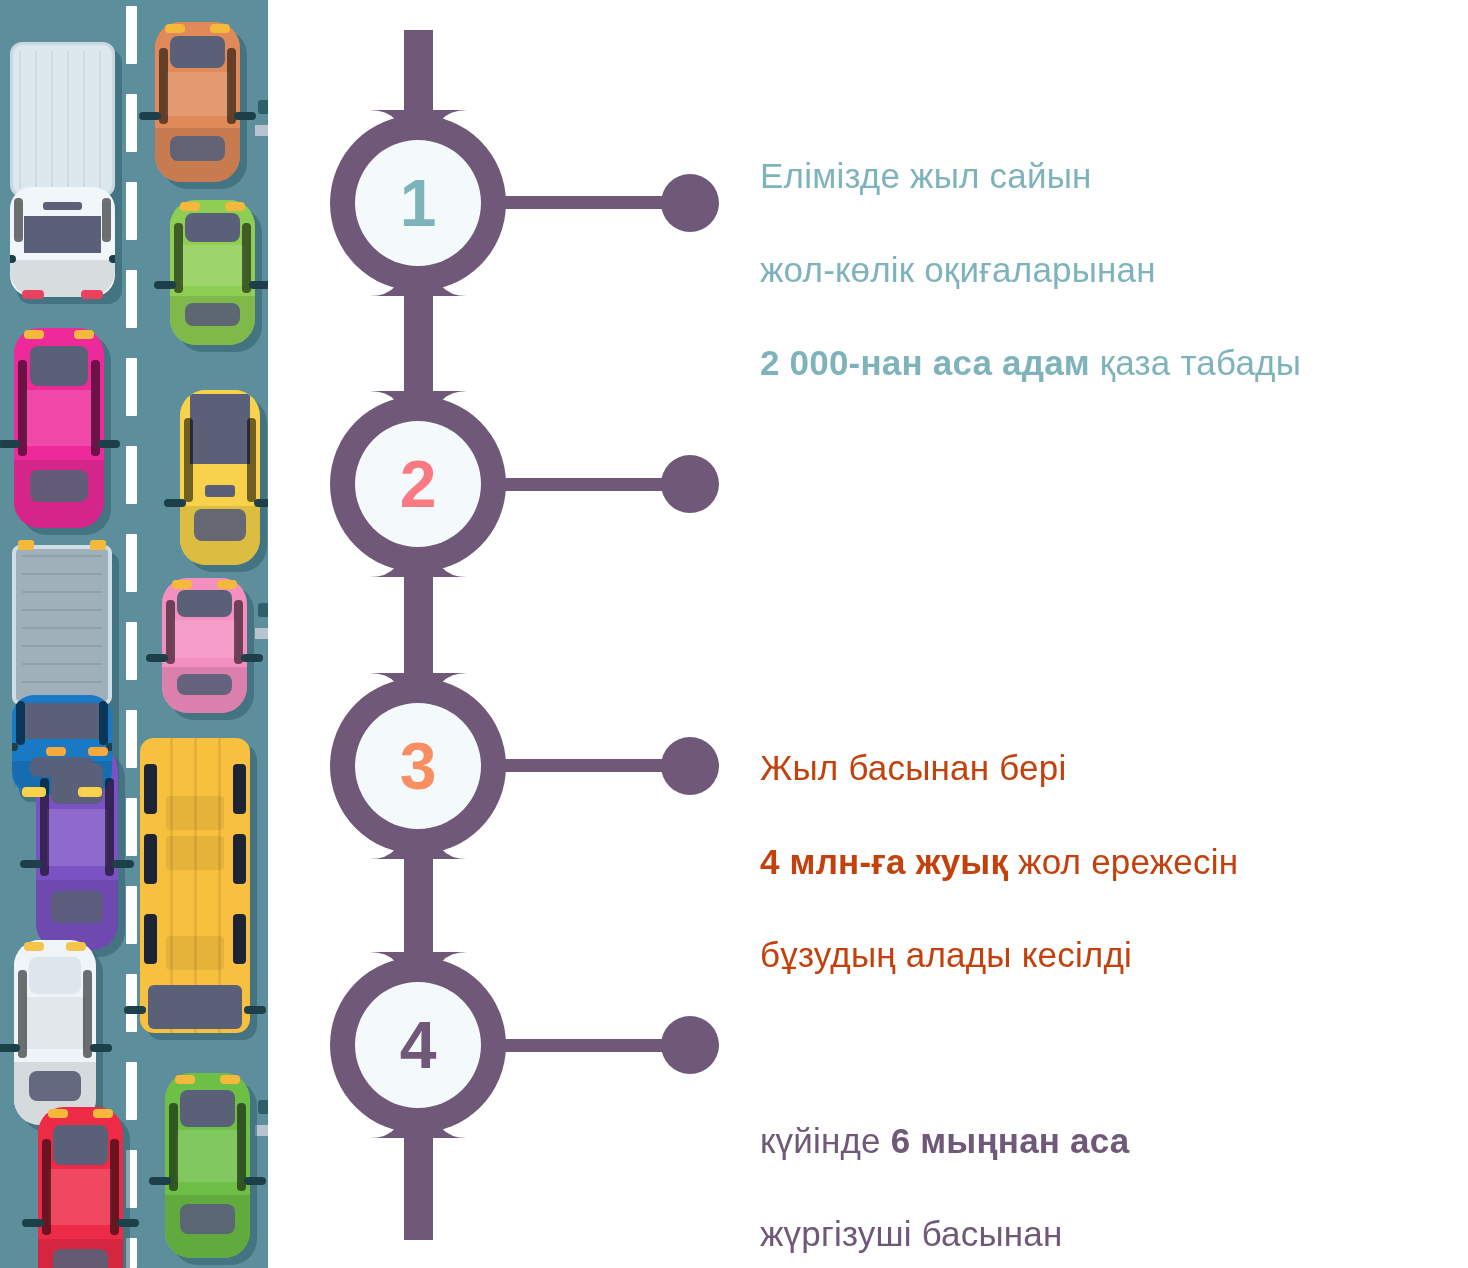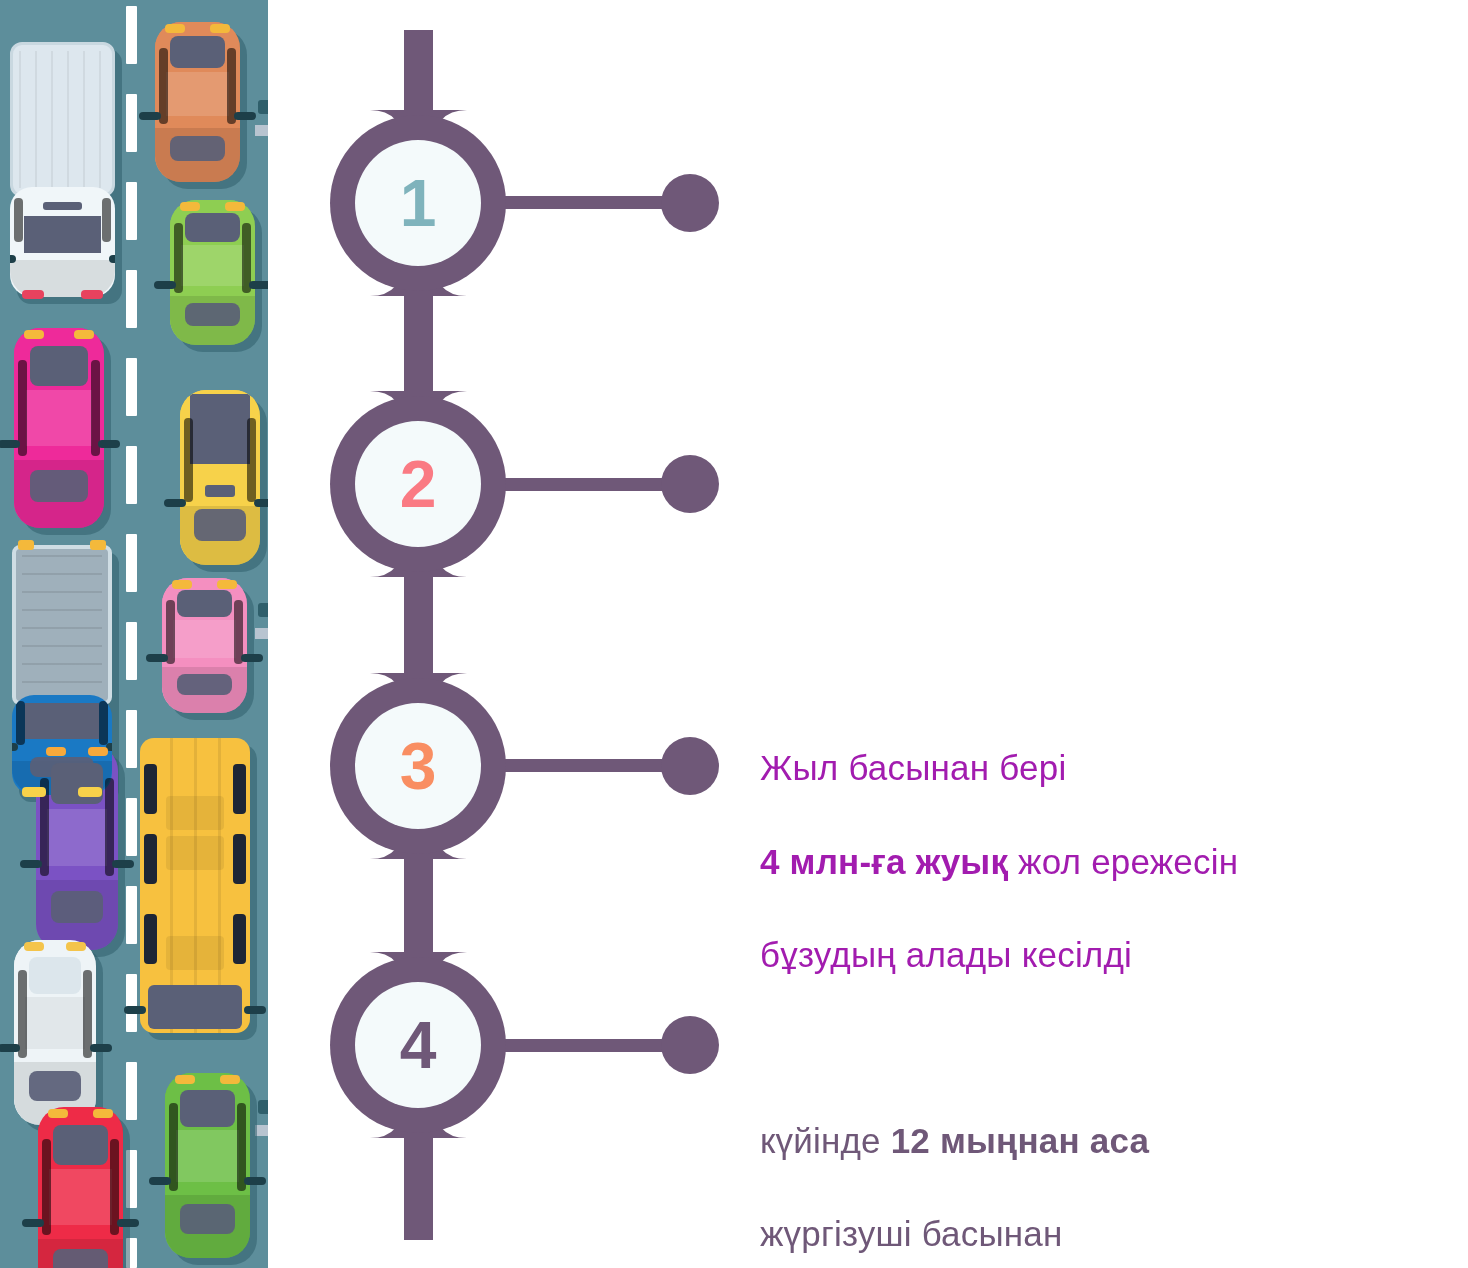--- a/index.html
+++ b/index.html
@@ -154,21 +154,21 @@
     width: 680px;
     line-height: 1.34;
     font-size: 35px;
     font-weight: 400;
     letter-spacing: 0.2px;
     white-space: pre-line;
   }
   .text-block b { font-weight: 700; }
   .t1 { top: 106px;  color: #7fb3bc; }
   .t2 { top: 437px;  color: #fa7a83; }
-  .t3 { top: 698px;  color: #a21caf; }
+  .t3 { top: 698px;  color: #c2410c; }
   .t4 { top: 977px;  color: #6f5878; }
 </style>
 </head>
 <body>
 
 <div id="stage">
 
   <div id="road-panel">
     <div id="road-surface"></div>
 
@@ -455,27 +455,32 @@
         <circle cx="418" cy="1045" r="63" fill="#f4fafb"></circle>
       </g>
 
       <text x="418" y="203" text-anchor="middle" dominant-baseline="central" font-family="Liberation Sans, sans-serif" font-size="66" font-weight="700" fill="#7fb3bc">1</text>
       <text x="418" y="484" text-anchor="middle" dominant-baseline="central" font-family="Liberation Sans, sans-serif" font-size="66" font-weight="700" fill="#fa7a83">2</text>
       <text x="418" y="766" text-anchor="middle" dominant-baseline="central" font-family="Liberation Sans, sans-serif" font-size="66" font-weight="700" fill="#f98e62">3</text>
       <text x="418" y="1045" text-anchor="middle" dominant-baseline="central" font-family="Liberation Sans, sans-serif" font-size="66" font-weight="700" fill="#6f5878">4</text>
     </svg>
   </div>
 
+  <div class="text-block t1">
+    <span>Елімізде жыл сайын</span><br>
+    <span>жол-көлік оқиғаларынан</span><br>
+    <b>2 000-нан аса адам</b><span> қаза табады</span>
+  </div>
 
 
   <div class="text-block t3">
     <span>Жыл басынан бері</span><br>
     <b>4 млн-ға жуық</b><span> жол ережесін</span><br>
     <span>бұзудың алады кесілді</span>
   </div>
 
   <div class="text-block t4">
     <br>
-    <span>күйінде </span><b>12 мыңнан аса</b><br>
+    <span>күйінде </span><b>6 мыңнан аса</b><br>
     <span>жүргізуші басынан</span>
   </div>
 
 </div>
 
 </body></html>

